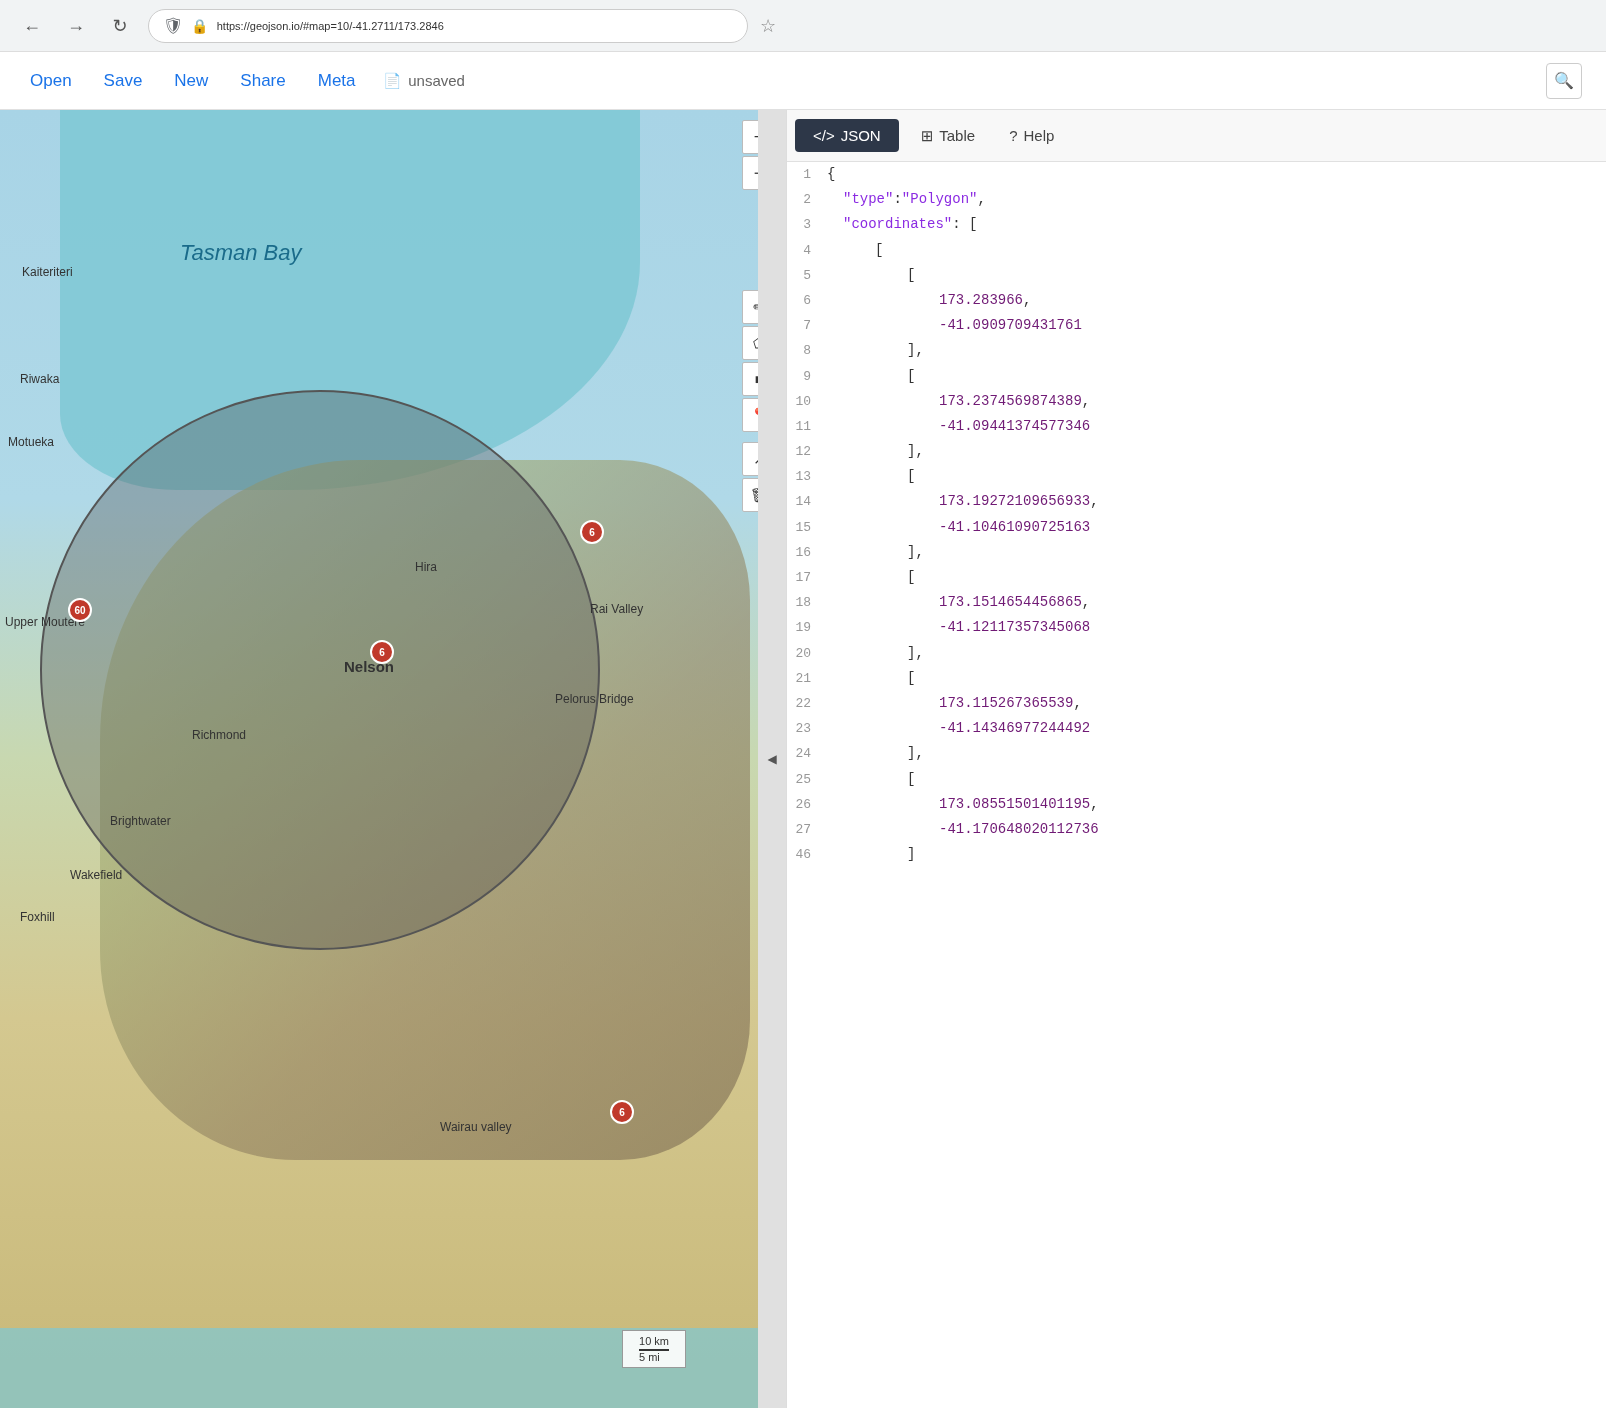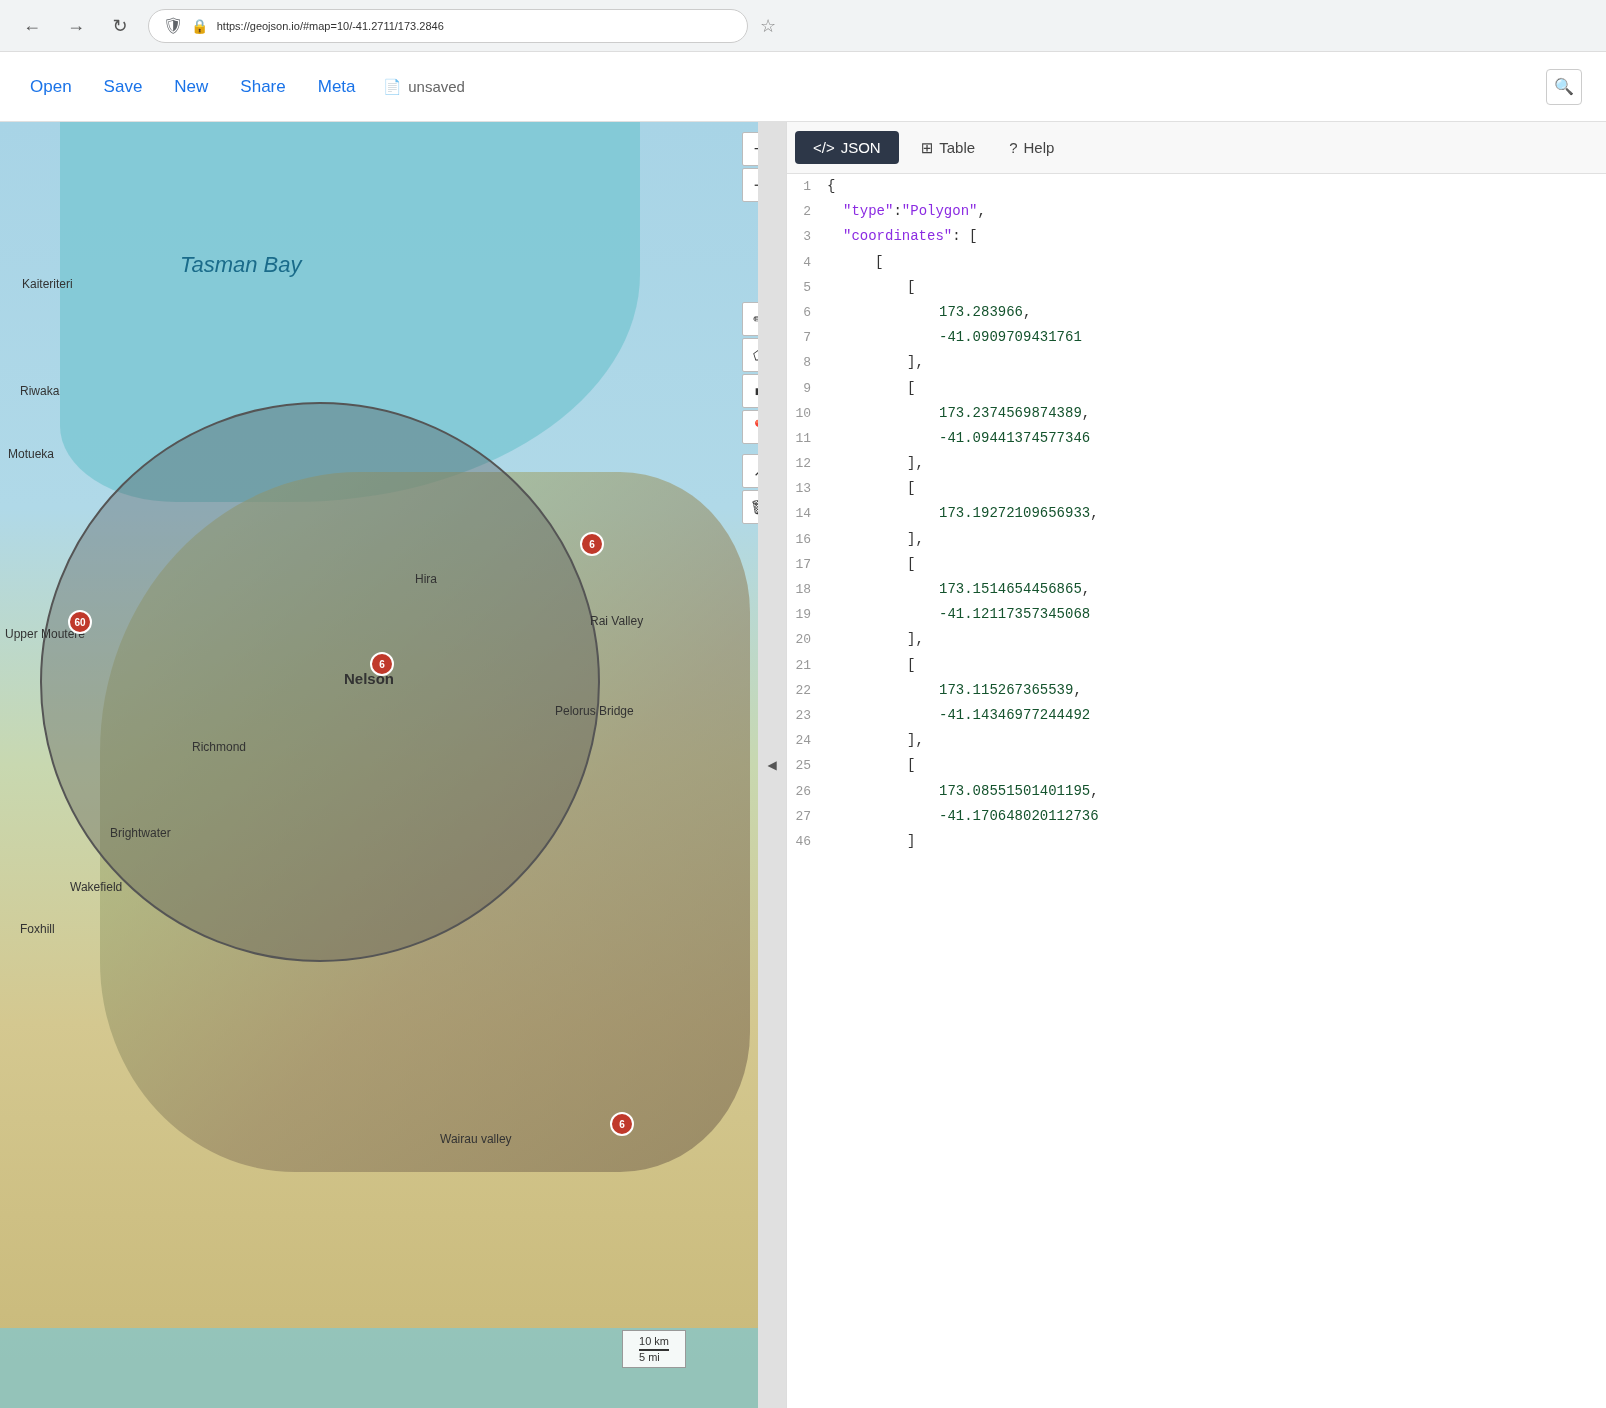--- a/index.html
+++ b/index.html
@@ -47,21 +47,21 @@
     .app-container {
       display: flex;
       flex-direction: column;
       height: calc(1408px - 52px);
     }
 
     
     .toolbar {
       display: flex;
       align-items: center;
-      height: 70px;
+      height: 58px;
       background: #fff;
       border-bottom: 1px solid #e0e0e0;
       padding: 0 16px;
       gap: 4px;
     }
     .toolbar-btn {
       background: none;
       border: none;
       cursor: pointer;
       font-size: 17px;
@@ -238,21 +238,21 @@
       width: 40px;
       min-width: 40px;
       text-align: right;
       color: #999;
       font-size: 13px;
       padding-right: 16px;
       user-select: none;
     }
     .json-key { color: #8b2be2; }
     .json-str { color: #8b2be2; }
-    .json-num { color: #14532d; }
+    .json-num { color: #701a75; }
     .json-punct { color: #333; }
 
     
     .collapse-arrow {
       width: 28px; height: 52px;
       background: #e0e0e0;
       border: none;
       cursor: pointer;
       display: flex; align-items: center; justify-content: center;
       font-size: 12px;
@@ -452,20 +452,25 @@
           <span class="json-punct">[</span>
         </div>
 
         <div class="json-line">
           <span class="line-num">14</span>
           <span style="padding-left:112px;"></span>
           <span class="json-num">173.19272109656933</span>
           <span class="json-punct">,</span>
         </div>
 
+        <div class="json-line">
+          <span class="line-num">15</span>
+          <span style="padding-left:112px;"></span>
+          <span class="json-num">-41.10461090725163</span>
+        </div>
 
         <div class="json-line">
           <span class="line-num">16</span>
           <span style="padding-left:80px;"></span>
           <span class="json-punct">],</span>
         </div>
 
         <div class="json-line">
           <span class="line-num">17</span>
           <span style="padding-left:80px;"></span>

